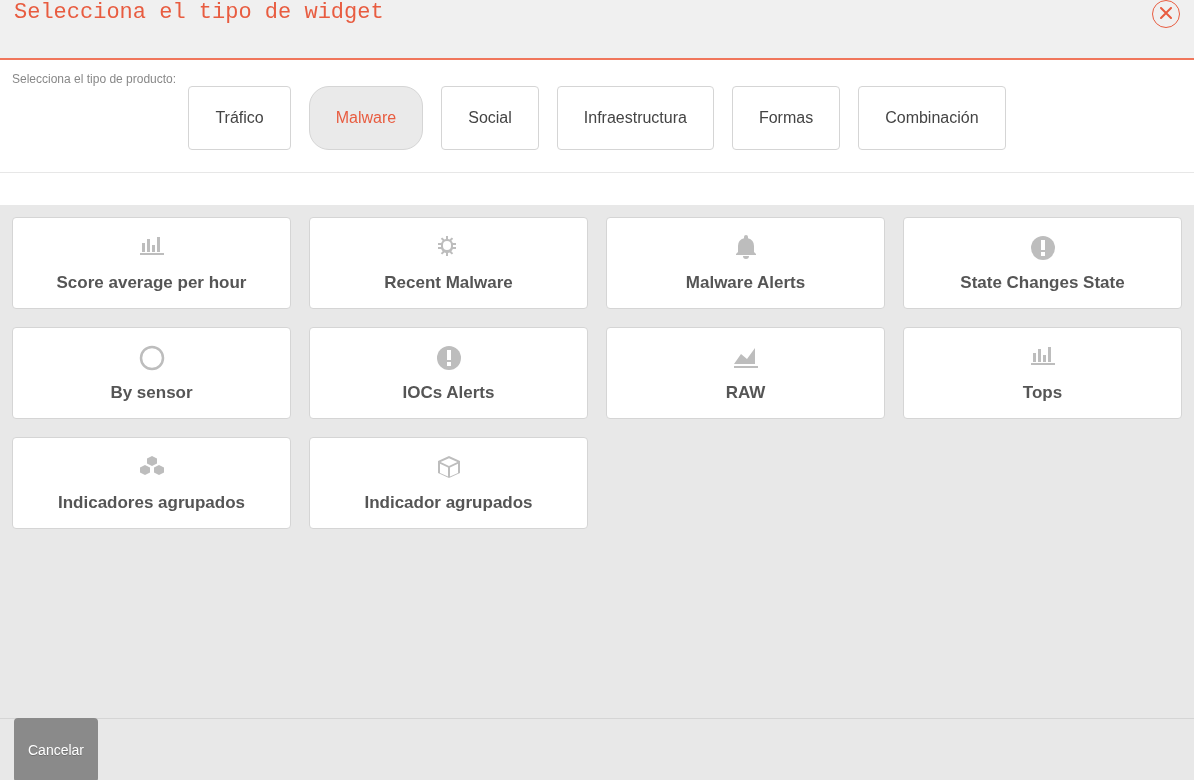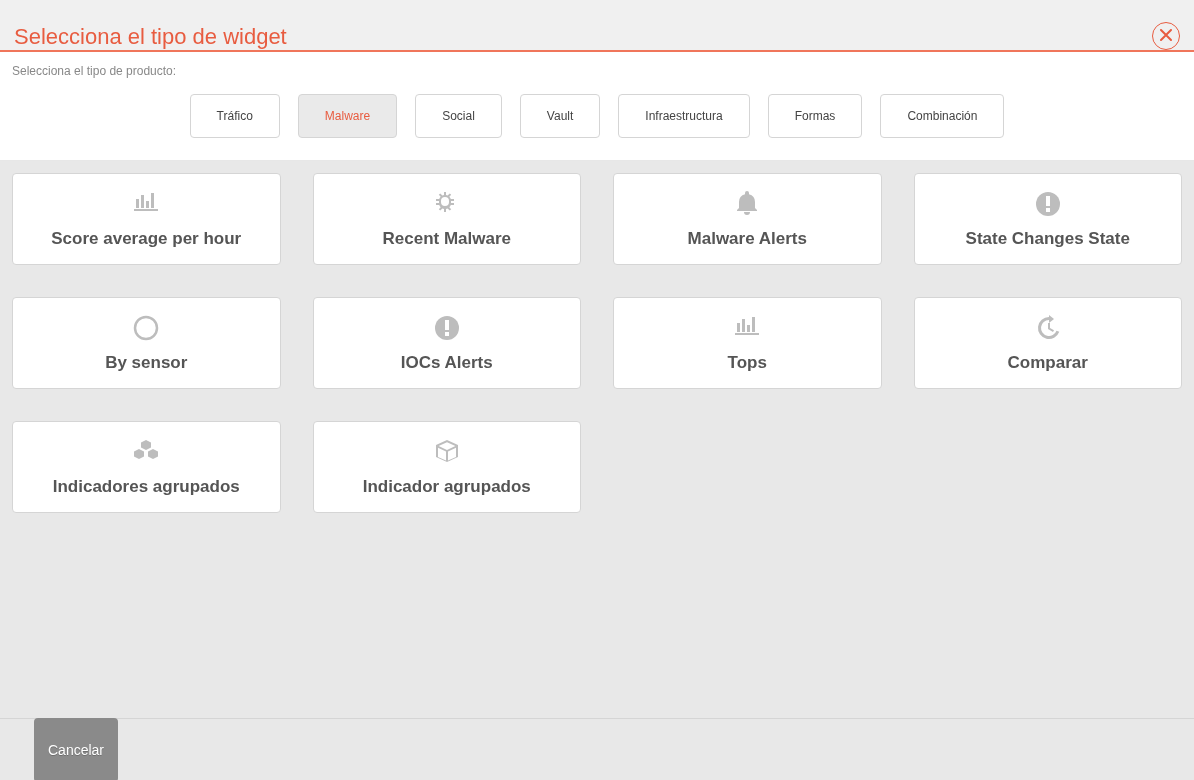--- a/index.html
+++ b/index.html
@@ -1,27 +1,28 @@
 <!DOCTYPE html>
 <html><head>
 <meta charset="utf-8">
 <style>
   * { box-sizing: border-box; margin: 0; padding: 0; }
   html, body { width: 1194px; height: 780px; font-family: "Helvetica Neue", Arial, sans-serif; background: #ffffff; }
   body { display: flex; flex-direction: column; }
 
   
   .modal-header {
-    height: 52px;
+    height: 60px;
     background: #f0f0f0;
     border-bottom: 2px solid #f0765b;
     display: flex;
-    align-items: flex-end;
+    align-items: flex-start;
     justify-content: space-between;
     padding: 0 14px;
+    font-family: Liberation Mono, monospace;
   }
   .modal-title {
     font-size: 22px;
     font-weight: 400;
     color: #e85c40;
   }
   .close-btn {
     width: 28px;
     height: 28px;
     border: 1.5px solid #e85c40;
@@ -38,52 +39,54 @@
 
   
   .product-section {
     padding: 12px 12px 22px 12px;
     border-bottom: 1px solid #e7e7e7;
     background: #ffffff;
   }
   .section-label {
     font-size: 12px;
     color: #888;
-    margin-bottom: 16px;
+    margin-bottom: 0;
   }
   .product-row {
     display: flex;
     flex-wrap: wrap;
     justify-content: center;
     gap: 18px;
   }
   .product-chip {
     border: 1px solid #d5d5d5;
     background: #ffffff;
     color: #444;
-    font-size: 12px;
-    padding: 14px 26px;
+    font-size: 16px;
+    padding: 22px 26px;
     border-radius: 4px;
     cursor: pointer;
   }
   .product-chip.active {
     background: #eaeaea;
     color: #e85c40;
     border-color: #d5d5d5;
+    border-radius: 20px;
   }
 
   
   .widget-grid {
     flex: 1;
     background: #e8e8e8;
     padding: 12px;
     display: grid;
     grid-template-columns: repeat(4, 1fr);
-    gap: 32px;
+    gap: 18px;
     align-content: start;
+    margin-top: 32px;
   }
   .widget-card {
     background: #ffffff;
     border: 1px solid #d5d5d5;
     border-radius: 4px;
     height: 92px;
     display: flex;
     flex-direction: column;
     align-items: center;
     justify-content: center;
@@ -117,21 +120,20 @@
   }
   .cancel-btn {
     background: #8a8a8a;
     color: #ffffff;
     border: none;
     border-radius: 4px;
     padding: 24px 14px;
     font-size: 14px;
     cursor: pointer;
     text-shadow: 0 1px 0 rgba(0,0,0,0.2);
-    margin-left: 20px;
   }
 </style>
 </head>
 <body>
 
 <svg width="0" height="0" style="position:absolute">
   <defs>
     <g id="i-bar-chart">
       <rect x="3" y="20" width="24" height="2"></rect>
       <rect x="5" y="10" width="3" height="9"></rect>
@@ -184,21 +186,20 @@
     </span>
   </button>
 </div>
 
 <div class="product-section">
   <div class="section-label">Selecciona el tipo de producto:</div>
   <div class="product-row" id="product-row">
       <button class="product-chip">Tráfico</button>
       <button class="product-chip active">Malware</button>
       <button class="product-chip">Social</button>
-      <button class="product-chip">Vault</button>
       <button class="product-chip">Infraestructura</button>
       <button class="product-chip">Formas</button>
       <button class="product-chip">Combinación</button>
     </div>
 </div>
 
 <div class="widget-grid" id="widget-grid">
     <div class="widget-card">
       <div class="widget-icon">
         <svg viewBox="0 0 30 30">
@@ -243,32 +244,32 @@
       <div class="widget-icon">
         <svg viewBox="0 0 30 30">
           <use href="#i-exclamation"></use>
         </svg>
       </div>
       <div class="widget-label">IOCs Alerts</div>
     </div>
     <div class="widget-card">
       <div class="widget-icon">
         <svg viewBox="0 0 30 30">
+          <use href="#i-area"></use>
+        </svg>
+      </div>
+      <div class="widget-label">RAW</div>
+    </div>
+    <div class="widget-card">
+      <div class="widget-icon">
+        <svg viewBox="0 0 30 30">
           <use href="#i-bar-chart"></use>
         </svg>
       </div>
       <div class="widget-label">Tops</div>
-    </div>
-    <div class="widget-card">
-      <div class="widget-icon">
-        <svg viewBox="0 0 30 30">
-          <use href="#i-history"></use>
-        </svg>
-      </div>
-      <div class="widget-label">Comparar</div>
     </div>
     <div class="widget-card">
       <div class="widget-icon">
         <svg viewBox="0 0 30 30">
           <use href="#i-cubes"></use>
         </svg>
       </div>
       <div class="widget-label">Indicadores agrupados</div>
     </div>
     <div class="widget-card">

